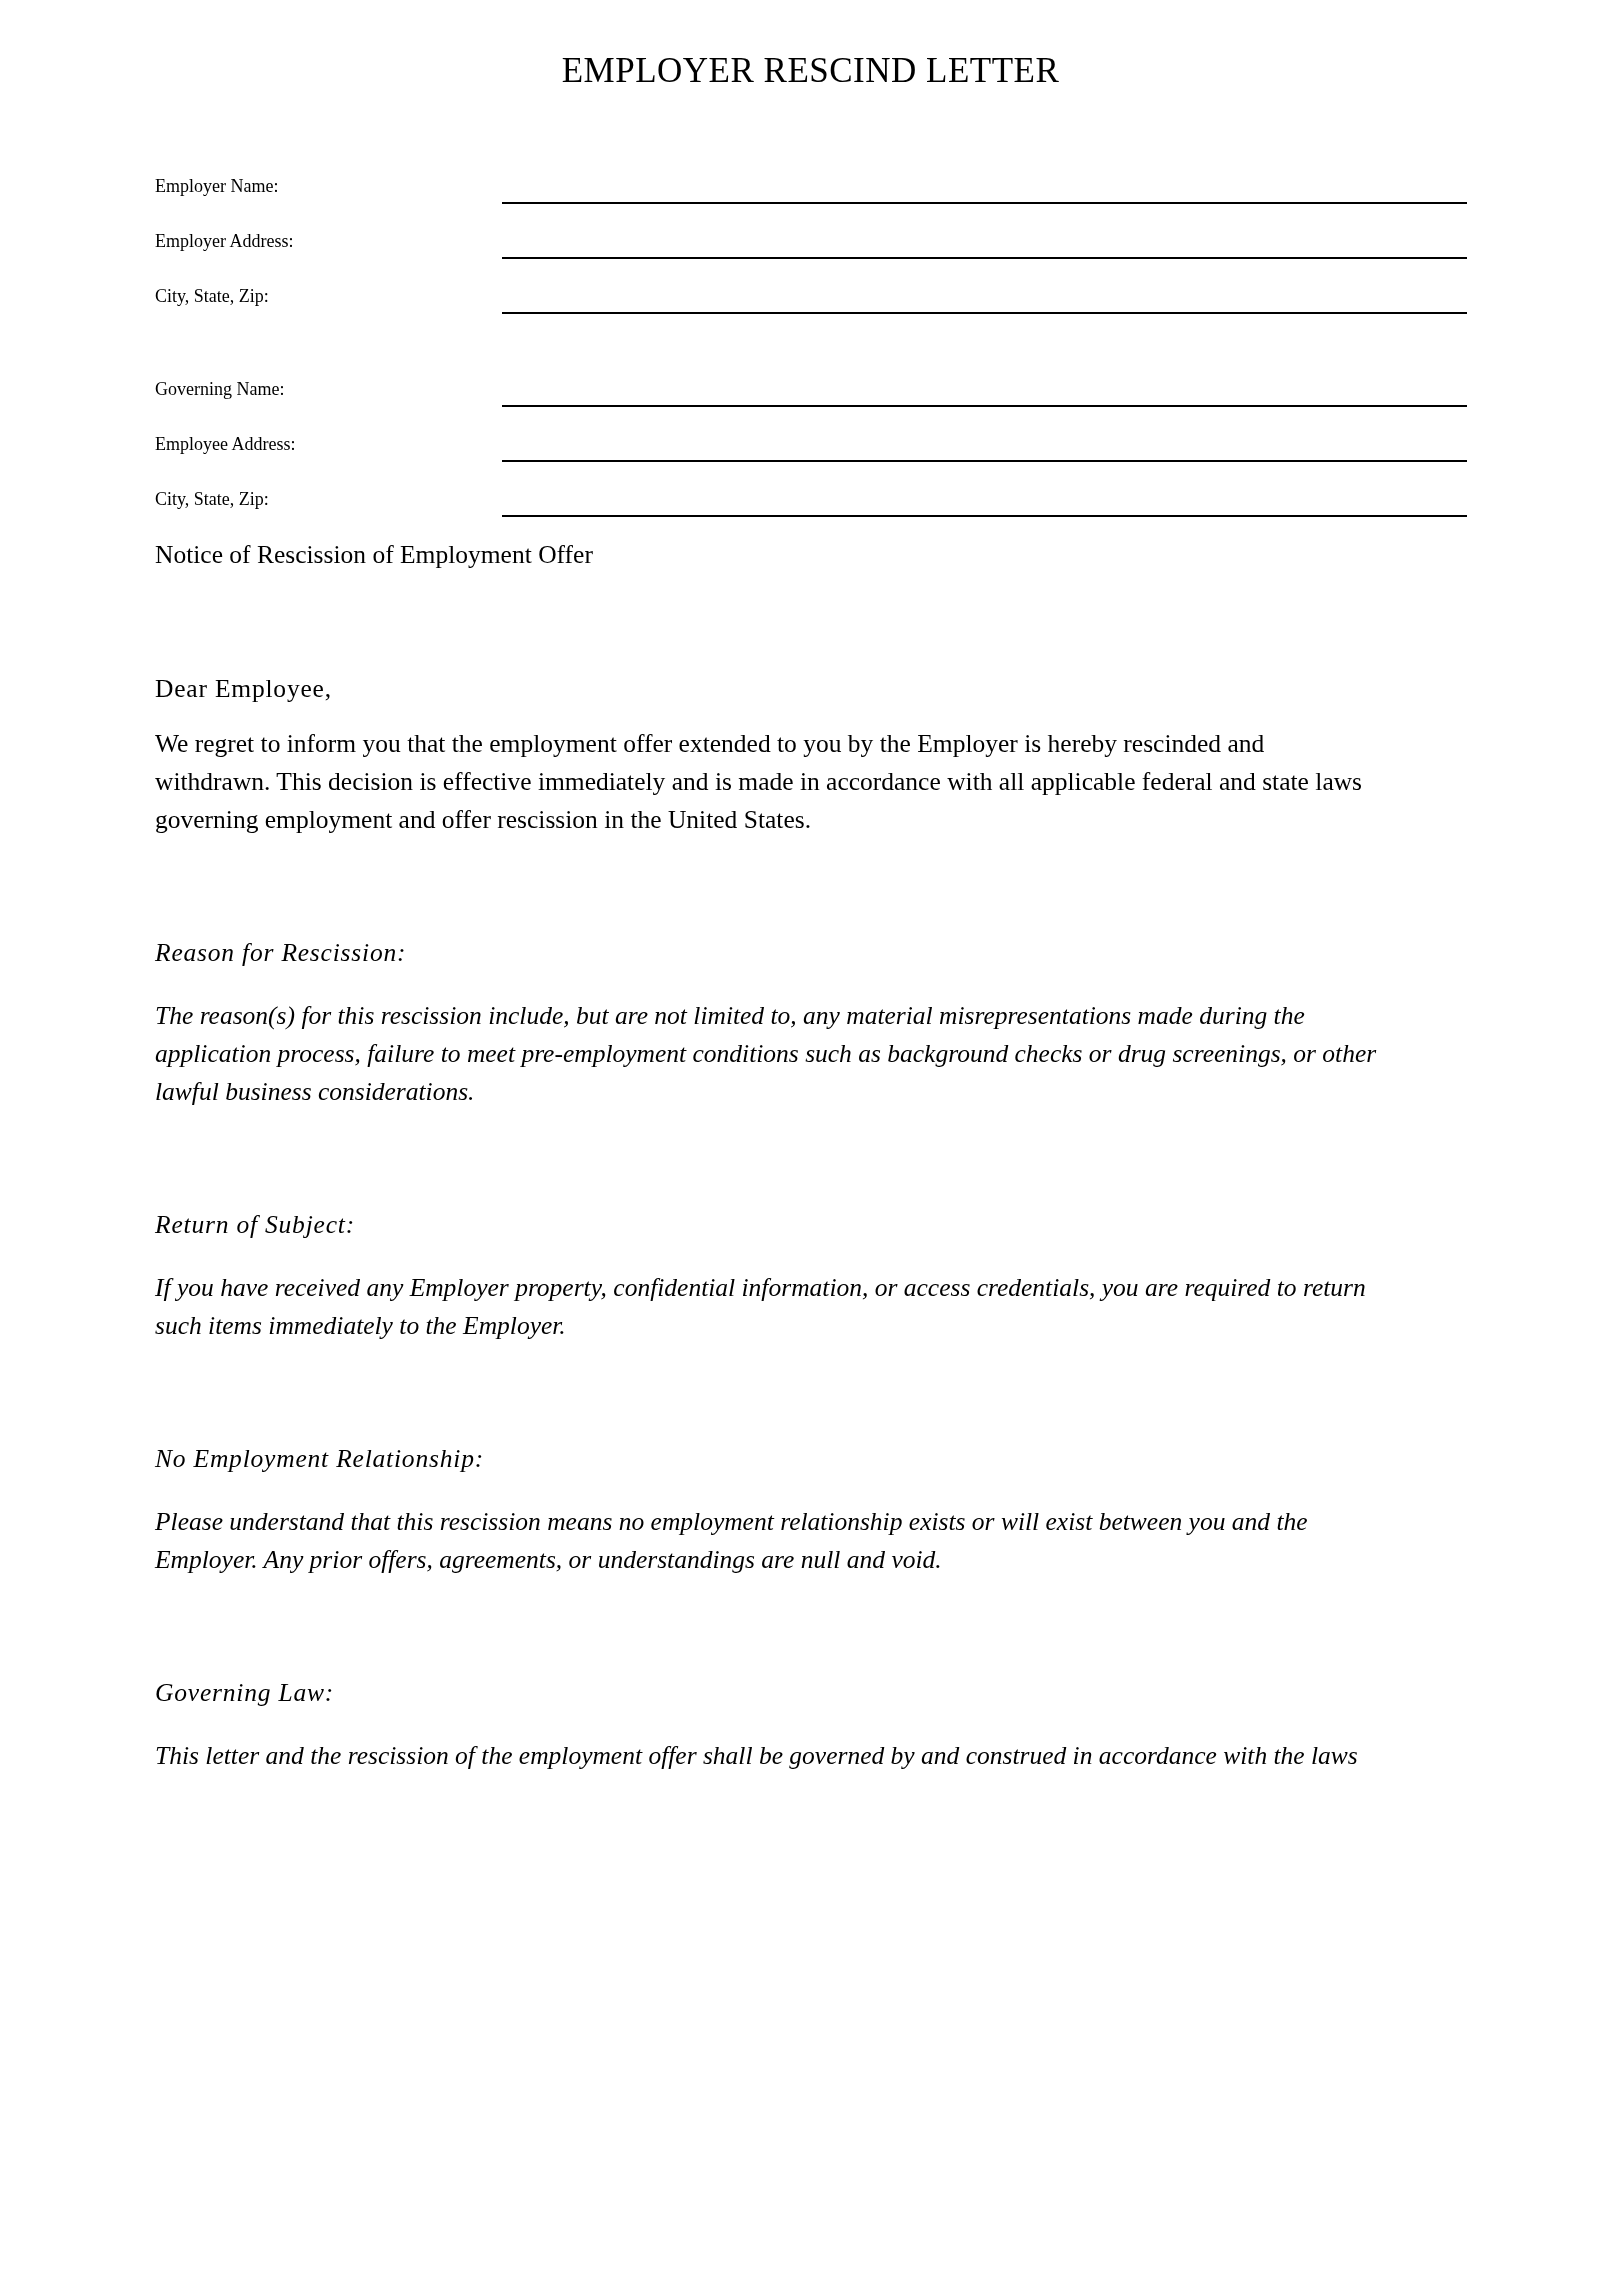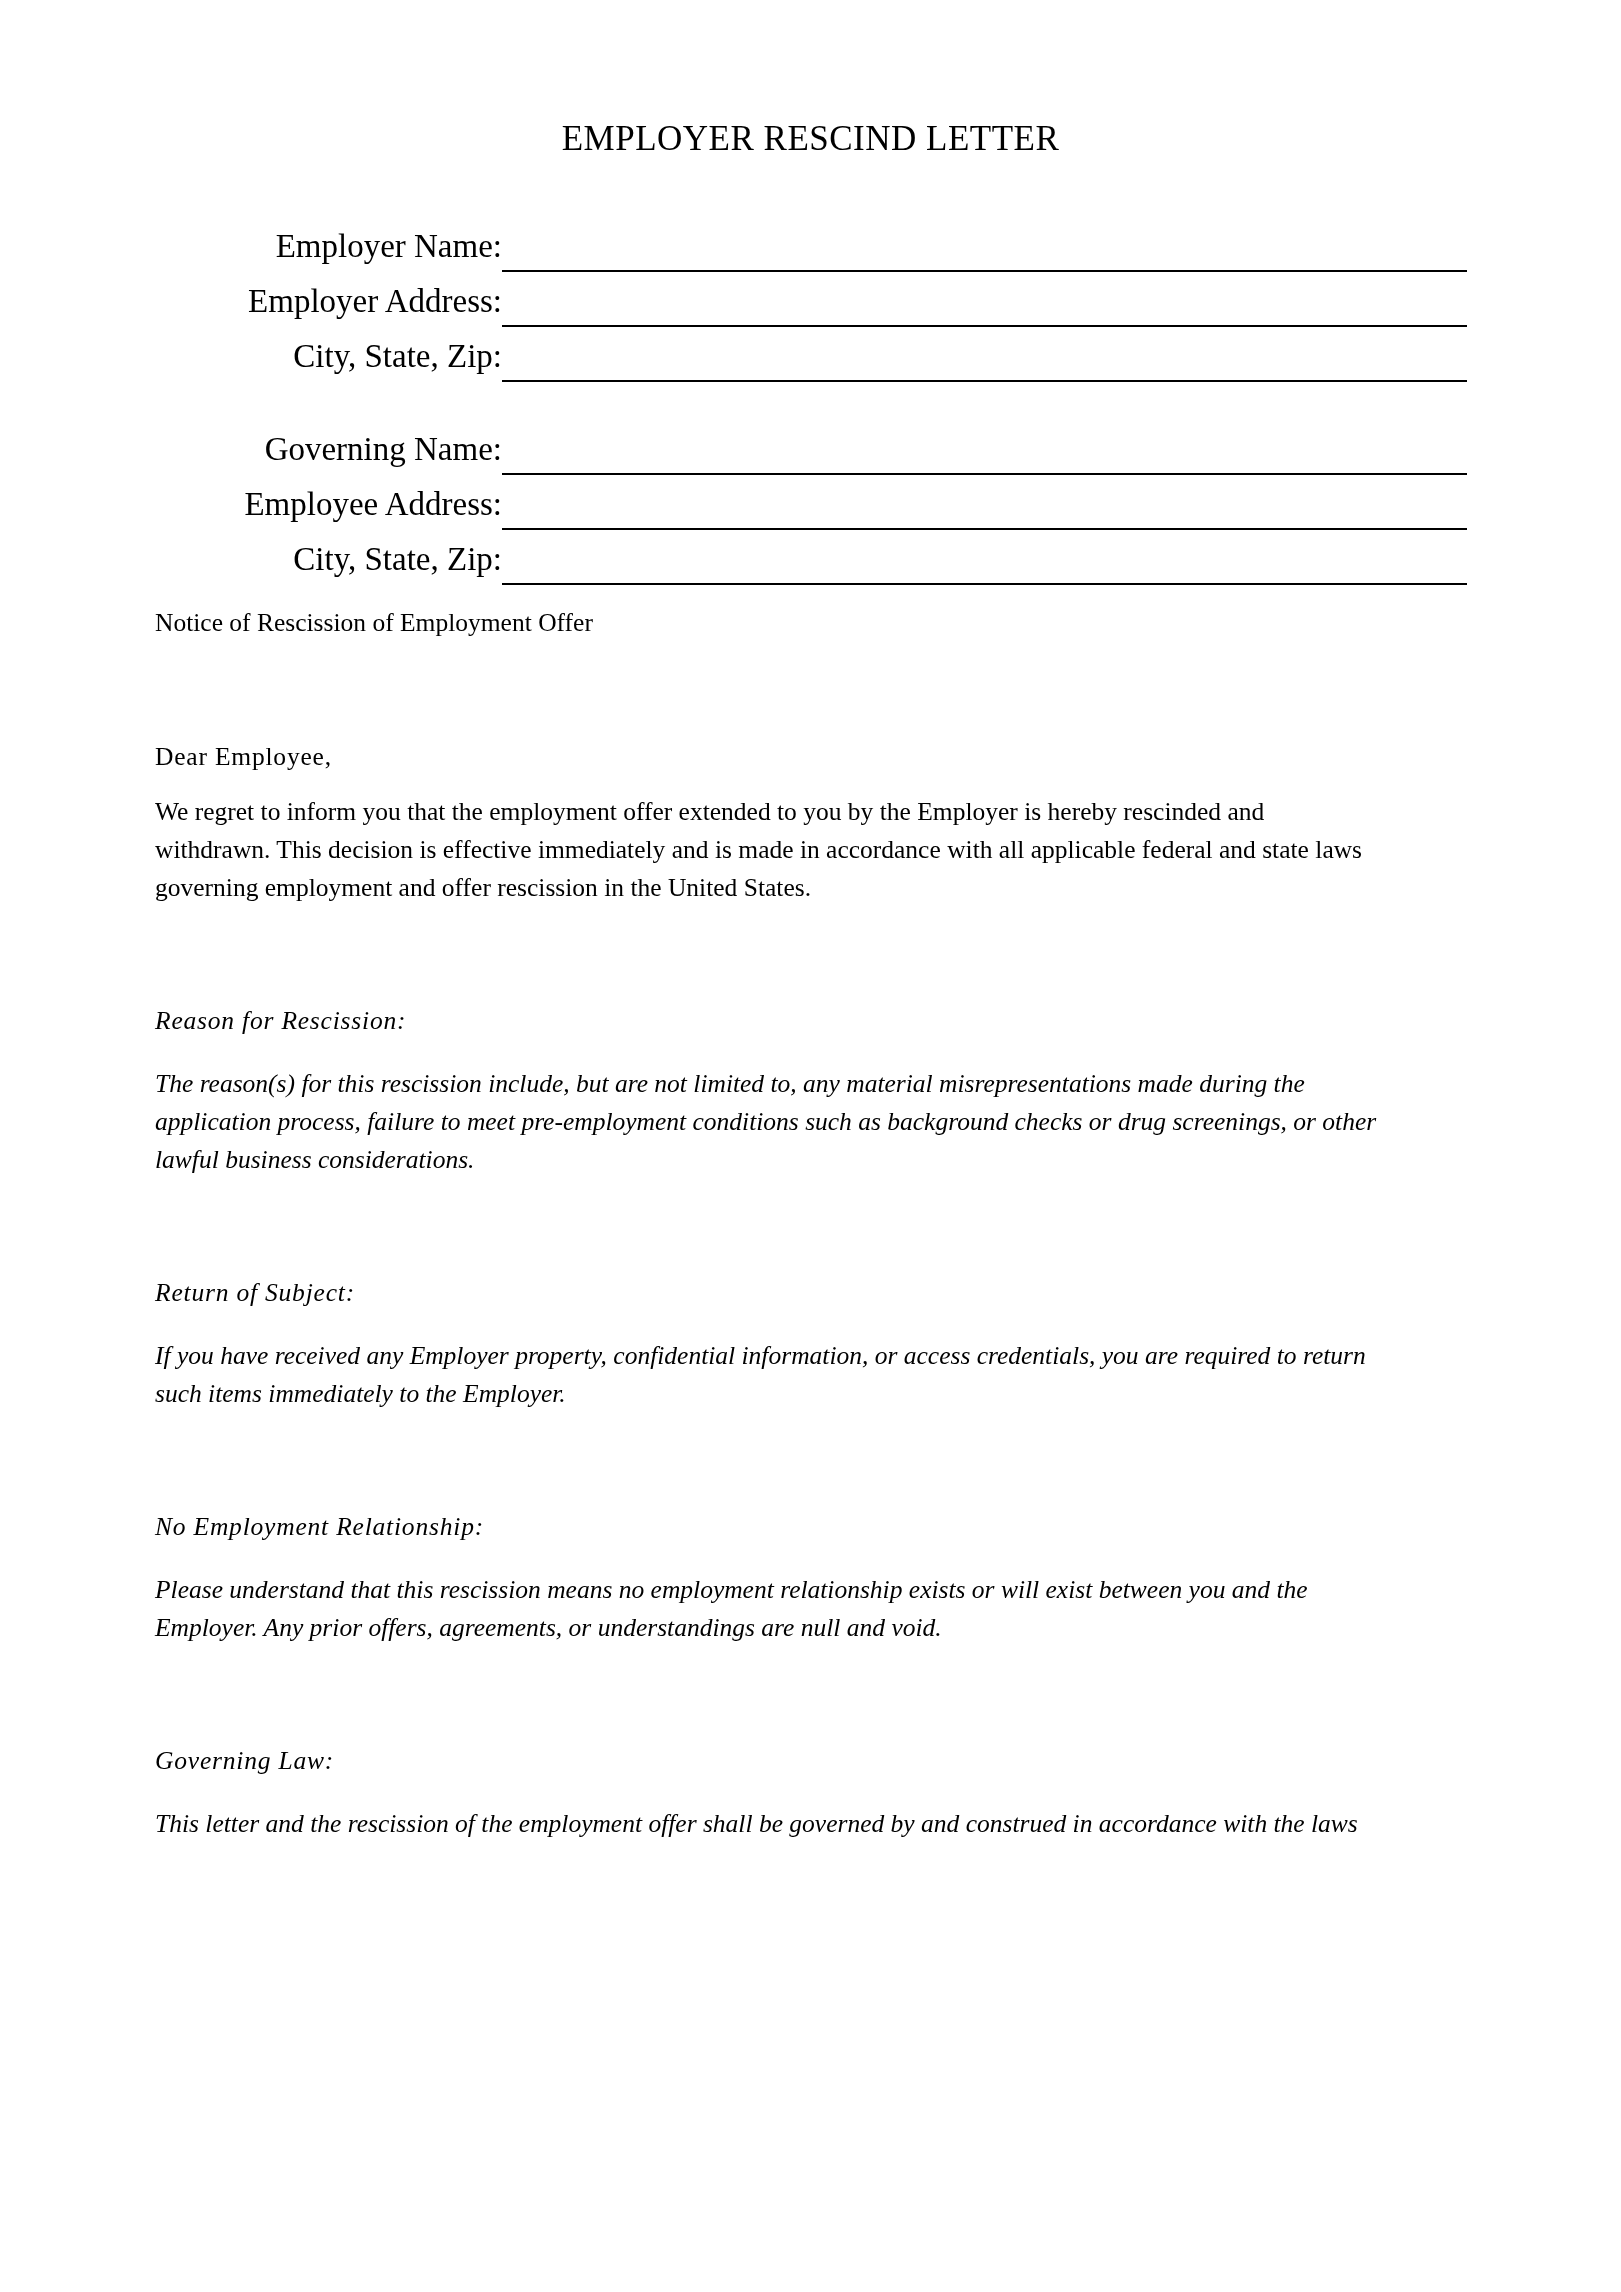--- a/index.html
+++ b/index.html
@@ -11,44 +11,43 @@
     position: relative;
     width: 1621px;
     height: 2293px;
     background: #ffffff;
     color: #000000;
     font-family: "Liberation Serif", "DejaVu Serif", serif;
     overflow: hidden;
   }
   .title {
     margin: 0;
-    padding-top: 116px;
+    padding-top: 48px;
     width: 1621px;
     text-align: center;
     font-size: 35px;
     line-height: 45px;
     font-weight: normal;
     letter-spacing: 0.5px;
   }
   .content {
     margin-left: 155px;
   }
   .form-group-employer { margin-top: 56px; }
   .form-group-employee { margin-top: 38px; }
   .field-row {
     display: flex;
     align-items: flex-end;
     height: 55px;
     width: 1312px;
   }
   .field-label {
     width: 347px;
-    font-size: 33px;
+    font-size: 18px;
     padding-bottom: 6.9px;
-    text-align: right;
   }
   .field-line {
     flex: 1;
     height: 0;
     border-bottom: 2.9px solid #000000;
   }
   .heading {
     font-size: 25.5px;
     line-height: 38px;
     letter-spacing: 0.8px;

